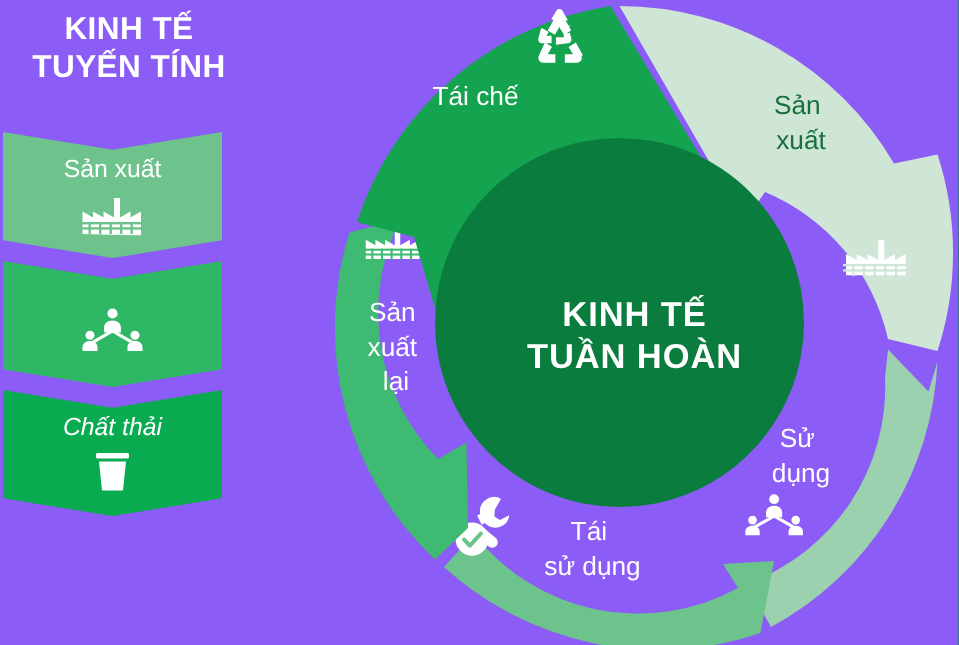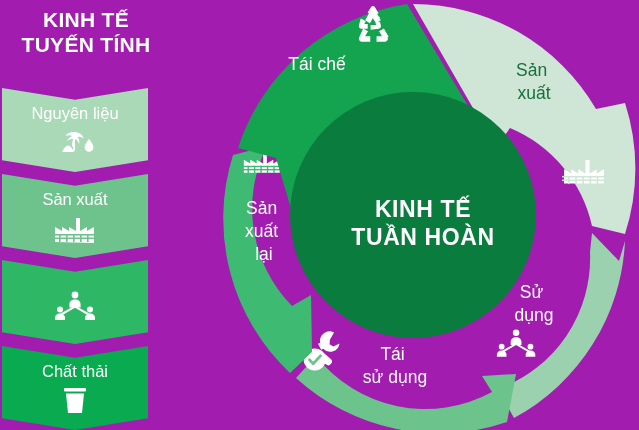--- a/index.html
+++ b/index.html
@@ -5,21 +5,21 @@
 <style>
   html, body {
     margin: 0;
     padding: 0;
     background: #047f3f;
   }
   #stage {
     position: relative;
     width: 639px;
     height: 430px;
-    background: #a21caf;
+    background: #8b5cf6;
     overflow: hidden;
     font-family: "Liberation Sans", "DejaVu Sans", sans-serif;
   }
 
   
   #linear-panel {
     position: absolute;
     left: 0;
     top: 0;
     width: 186px;
@@ -118,33 +118,20 @@
 
 <div id="stage">
 
   <div id="linear-panel">
 
     <div id="linear-title">KINH TẾ
 TUYẾN TÍNH</div>
 
     <div class="chev-list">
 
-      <div class="chev" style="background:#a9d9b7;">
-        <div class="chev-label">Nguyên liệu</div>
-        <div class="chev-icon">
-          <svg width="46" height="30" viewBox="0 0 46 30">
-            <g fill="#ffffff">
-              <path d="M22 5c-4.2 0-7.6 1.9-8.4 4.1 2-1.2 4.6-1.3 6.6-.2-2.6 1-4.6 3-5.3 5.3 1.8-1.9 4.3-2.7 6.3-2.1-1 2.3-1.3 5-.9 7.6l1.6.2c-.2-3.1.4-6.1 1.7-8 1.6 1 3 3 3.5 5.4 .6-2.7-.1-5.6-1.7-7.4 2.2-.5 4.7.2 6.3 1.8C30.6 7.2 26.6 5 22 5z"></path>
-              <rect x="21.2" y="13" width="1.8" height="11" rx="0.8"></rect>
-              <path d="M10 25c2-4 4-6.5 6-6.5s4 2.5 6 6.5z"></path>
-              <path d="M37 12c2.8 3.7 4.4 6.2 4.4 8.2 0 2.5-2 4.5-4.4 4.5s-4.4-2-4.4-4.5c0-2 1.6-4.5 4.4-8.2z"></path>
-            </g>
-          </svg>
-        </div>
-      </div>
 
       <div class="chev" style="background:#6ec38c;">
         <div class="chev-label">Sản xuất</div>
         <div class="chev-icon">
           <svg width="44" height="30" viewBox="0 0 44 30">
             <g fill="#ffffff">
               <path d="M2 29V14l7 4V14l7 4V14l7 4V5h4v13l7-4v4l7-4v16z"></path>
               <rect x="0" y="21" width="44" height="1.6" fill="#6ec38c"></rect>
               <rect x="0" y="24.5" width="44" height="1.6" fill="#6ec38c"></rect>
               <rect x="6" y="21" width="1.6" height="8" fill="#6ec38c"></rect>
@@ -166,21 +153,21 @@
               <path d="M23 15.5 8.6 23.6l1.1 1.9L23 17.8l13.3 7.7 1.1-1.9z"></path>
               <circle cx="8" cy="19.5" r="3"></circle>
               <path d="M8 23.4c-3 0-5 1.8-5 4.1V30h10v-2.5c0-2.3-2-4.1-5-4.1z"></path>
               <circle cx="38" cy="19.5" r="3"></circle>
               <path d="M38 23.4c-3 0-5 1.8-5 4.1V30h10v-2.5c0-2.3-2-4.1-5-4.1z"></path>
             </g>
           </svg>
         </div>
       </div>
 
-      <div class="chev" style="background:#0aaa51;">
+      <div class="chev" style="background:#0aaa51;font-style:italic;">
         <div class="chev-label">Chất thải</div>
         <div class="chev-icon">
           <svg width="30" height="30" viewBox="0 0 30 30">
             <g fill="#ffffff">
               <rect x="4" y="3" width="22" height="3.6" rx="1"></rect>
               <path d="M6 8.6h18l-2 19.4H8z"></path>
             </g>
           </svg>
         </div>
       </div>

